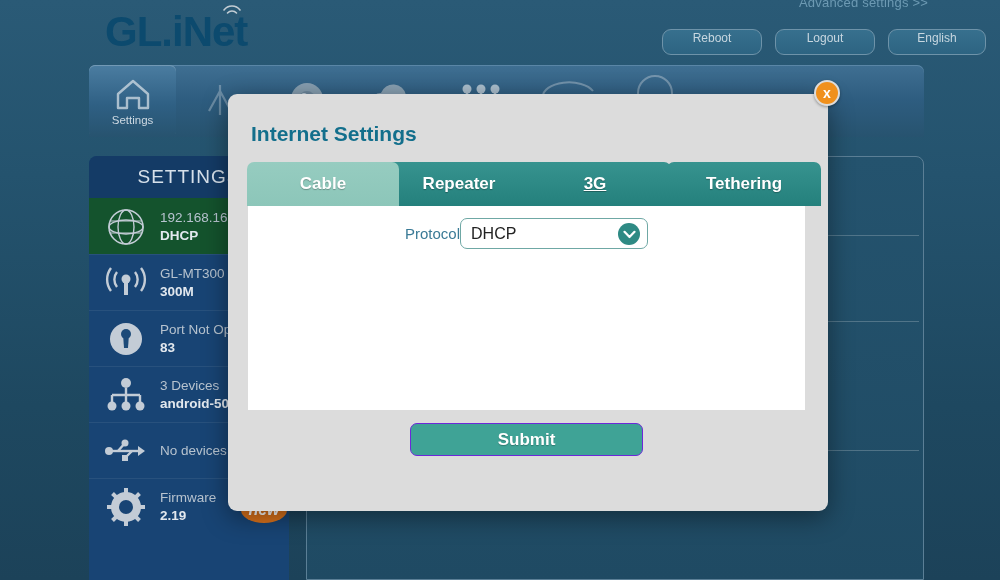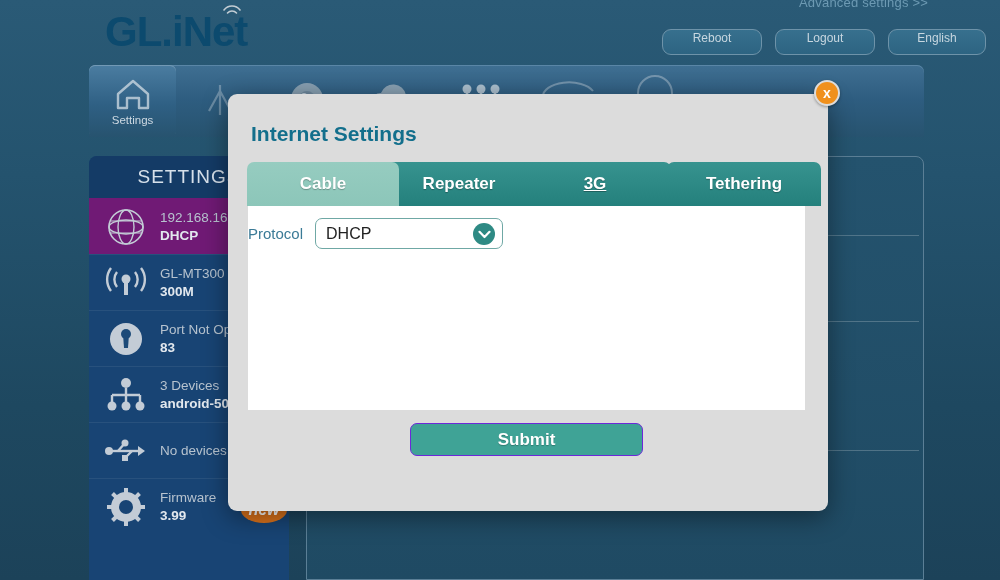--- a/index.html
+++ b/index.html
@@ -70,21 +70,21 @@
   .sidebar-header {
     height: 42px; background: #143b66; color: #d6e0ea;
     font-size: 19px; letter-spacing: 1px;
     display: flex; align-items: center; justify-content: center;
   }
   .side-item {
     height: 56px; display: flex; align-items: center; gap: 11px;
     padding-left: 14px; position: relative; cursor: pointer;
     border-top: 1px solid rgba(255,255,255,.07);
   }
-  .side-item.active { background: #701a75; border-top-color: transparent; }
+  .side-item.active { background: #14532d; border-top-color: transparent; }
   .side-icon { width: 46px; height: 44px; display: flex; align-items: center; justify-content: center; flex: 0 0 46px; }
   .side-text { line-height: 1.28; }
   .side-top { font-size: 13.5px; color: #b7c3cf; white-space: nowrap; }
   .side-bot { font-size: 13.5px; color: #e2e8ee; font-weight: bold; white-space: nowrap; }
   .new-badge {
     position: absolute; left: 152px; top: 18px;
     width: 46px; height: 26px; border-radius: 50%;
     background: #d9711b; color: #fff; font-size: 16px; font-style: italic;
     font-weight: bold; display: flex; align-items: center; justify-content: center;
   }
@@ -139,21 +139,21 @@
   .tab-cable     { left: 0;   width: 152px; z-index: 5; }
   .tab-repeater  { left: 136px; width: 152px; z-index: 4; }
   .tab-3g        { left: 272px; width: 152px; z-index: 3; text-decoration: underline; }
   .tab-tethering { left: 420px; width: 154px; z-index: 2; }
   .modal-body-full {
     position: absolute; left: 20px; top: 106px; width: 557px; height: 210px;
     background: #ffffff;
   }
   .form-row {
     position: absolute; left: 0; top: 18px; width: 100%;
-    display: flex; align-items: center; gap: 12px;
+    display: flex; align-items: center; justify-content: center; 
   }
   .form-label { font-size: 15px; color: #3a7a96; }
   .select-wrap {
     position: relative; width: 188px; height: 31px;
     border: 1px solid #6fa8a5; border-radius: 7px; background: #fff;
     display: flex; align-items: center; padding-left: 10px;
     font-size: 16px; color: #222; cursor: pointer;
   }
   .select-chevron {
     position: absolute; right: 7px; top: 4px; width: 22px; height: 22px;
@@ -329,21 +329,21 @@
             <circle cx="21" cy="21" r="15"></circle>
           </g>
           <circle cx="21" cy="21" r="7" fill="#184474"></circle>
           <g stroke="#c3ccd6" stroke-width="4">
             <path d="M21 2 V8 M21 34 V40 M2 21 H8 M34 21 H40 M7.5 7.5 L11.7 11.7 M30.3 30.3 L34.5 34.5 M34.5 7.5 L30.3 11.7 M11.7 30.3 L7.5 34.5"></path>
           </g>
         </svg>
       </div>
       <div class="side-text">
         <div class="side-top">Firmware</div>
-        <div class="side-bot">3.99</div>
+        <div class="side-bot">2.19</div>
       </div>
       <div class="new-badge">new</div>
     </div>
   </div>
 </div>
 
 <div class="modal">
 
   <div class="modal-close">x</div>
 

